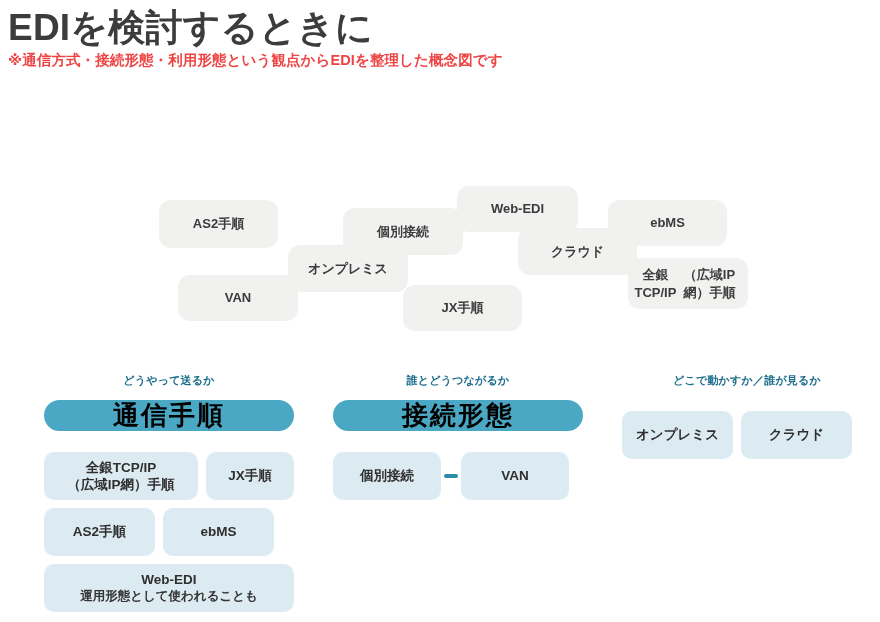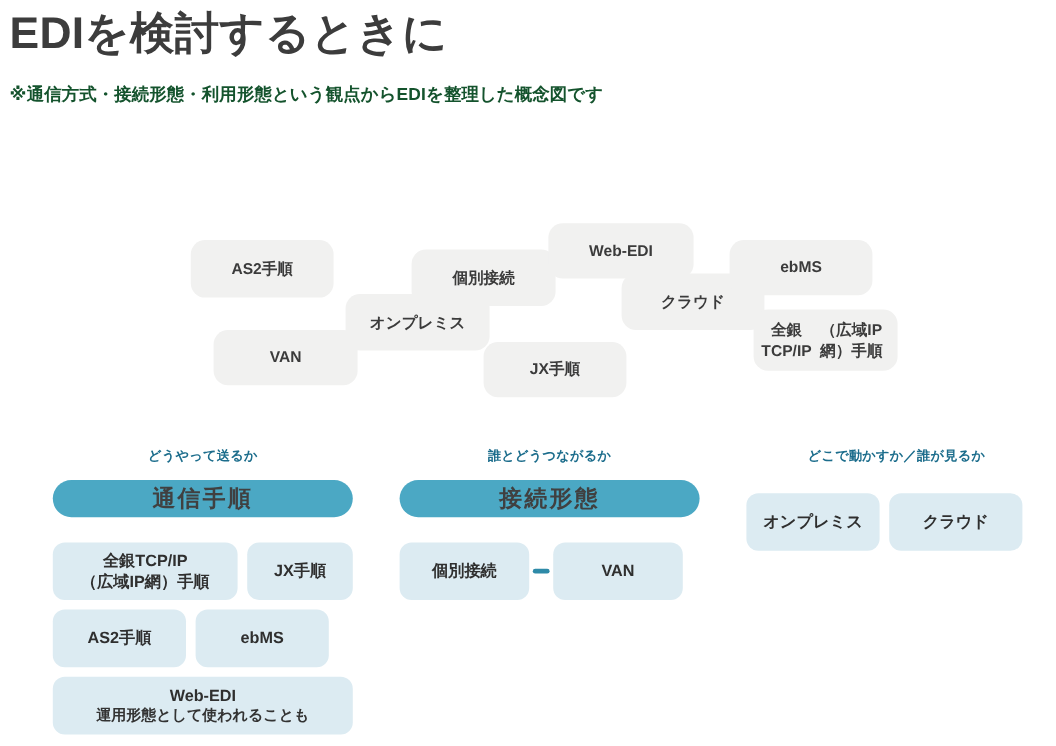--- a/index.html
+++ b/index.html
@@ -25,24 +25,23 @@
   }
   .title-line {
     font-size: 37px;
     font-weight: bold;
     line-height: 1.28;
     letter-spacing: 0.2px;
     color: #3c3c3c;
     white-space: nowrap;
   }
   .subtitle {
-    margin-top: 18px;
     font-size: 14.5px;
     font-weight: bold;
-    color: #14532d;
+    color: #ef4444;
     letter-spacing: 0.1px;
     white-space: nowrap;
   }
 
   
   .scatter {
     position: absolute;
     left: 0;
     top: 0;
     width: 880px;
@@ -83,22 +82,22 @@
     letter-spacing: 0.2px;
     height: 20px;
     line-height: 20px;
     white-space: nowrap;
   }
   .banner {
     margin-top: 10px;
     height: 31px;
     border-radius: 16px;
     background: #4ba8c4;
-    color: #404040;
-    font-size: 19px;
+    color: #000000;
+    font-size: 26px;
     font-weight: bold;
     letter-spacing: 2px;
     display: flex;
     align-items: center;
     justify-content: center;
     box-sizing: border-box;
   }
 
   .chips {
     margin-top: 21px;

